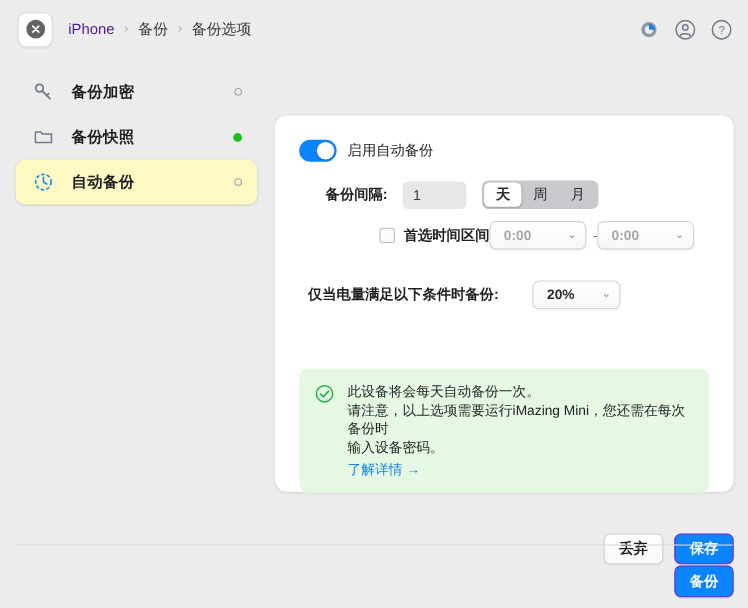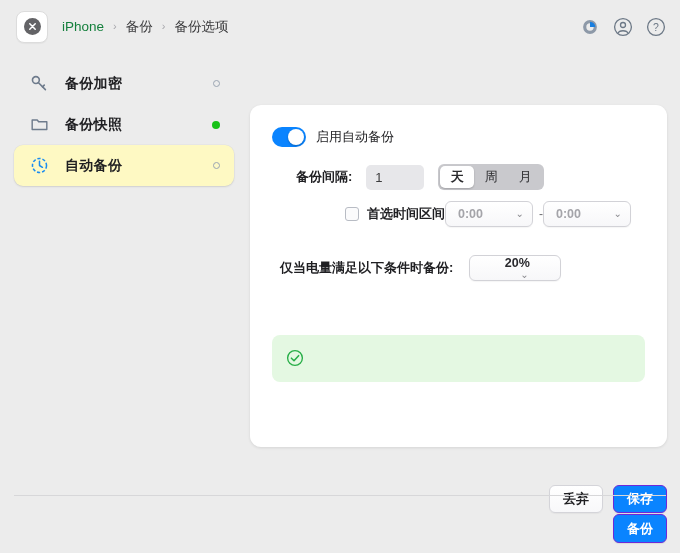--- a/index.html
+++ b/index.html
@@ -56,21 +56,21 @@
     margin-left: 14px;
     gap: 9px;
     flex: 1 1 auto;
   }
   .crumb {
     font-size: 13.5px;
     color: #3a3a3c;
     cursor: pointer;
     white-space: nowrap;
   }
-  .crumb.first { color: #15803d; }
+  .crumb.first { color: #4c1d95; }
   .crumb-sep {
     color: #a6a6ab;
     font-size: 11px;
     line-height: 1;
     user-select: none;
   }
 
   #topbar-icons {
     display: flex;
     align-items: center;
@@ -273,21 +273,21 @@
     margin-left: 14px;
     color: #8a8a8f;
     font-size: 10px;
     line-height: 1;
   }
   .time-select { width: 88px; }
   .dash { margin-left: 6px; margin-right: 0; color: #6b6b70; font-size: 12px; }
 
   
   #battery-row { position: absolute; left: 30px; top: 150px; }
-  #battery-select { width: 92px; margin-left: 16px; flex-direction: column; }
+  #battery-select { width: 80px; margin-left: 31px; }
 
   
   #info-panel {
     position: absolute;
     left: 22px;
     top: 230px;
     width: 373px;
     border-radius: 8px;
     background: #e4f8e2;
     box-sizing: border-box;
@@ -487,20 +487,26 @@
       </span>
     </div>
 
     <div id="info-panel">
       <span id="info-check">
         <svg width="18" height="18" viewBox="0 0 20 20">
           <circle cx="10" cy="10" r="8.2" fill="none" stroke="#27ae47" stroke-width="1.5"></circle>
           <path d="M6 10.2 L8.9 13 L14 7.4" fill="none" stroke="#27ae47" stroke-width="1.7" stroke-linecap="round" stroke-linejoin="round"></path>
         </svg>
       </span>
+      <div id="info-text">
+        <div class="info-line">此设备将会每天自动备份一次。</div>
+        <div class="info-line">请注意，以上选项需要运行iMazing Mini，您还需在每次备份时</div>
+        <div class="info-line">输入设备密码。</div>
+        <span id="info-link">了解详情 →</span>
+      </div>
     </div>
 
   </div>
 
   <div id="action-row">
     <span class="btn btn-secondary">丢弃</span>
     <span class="btn btn-primary">保存</span>
   </div>
 
 </div>

